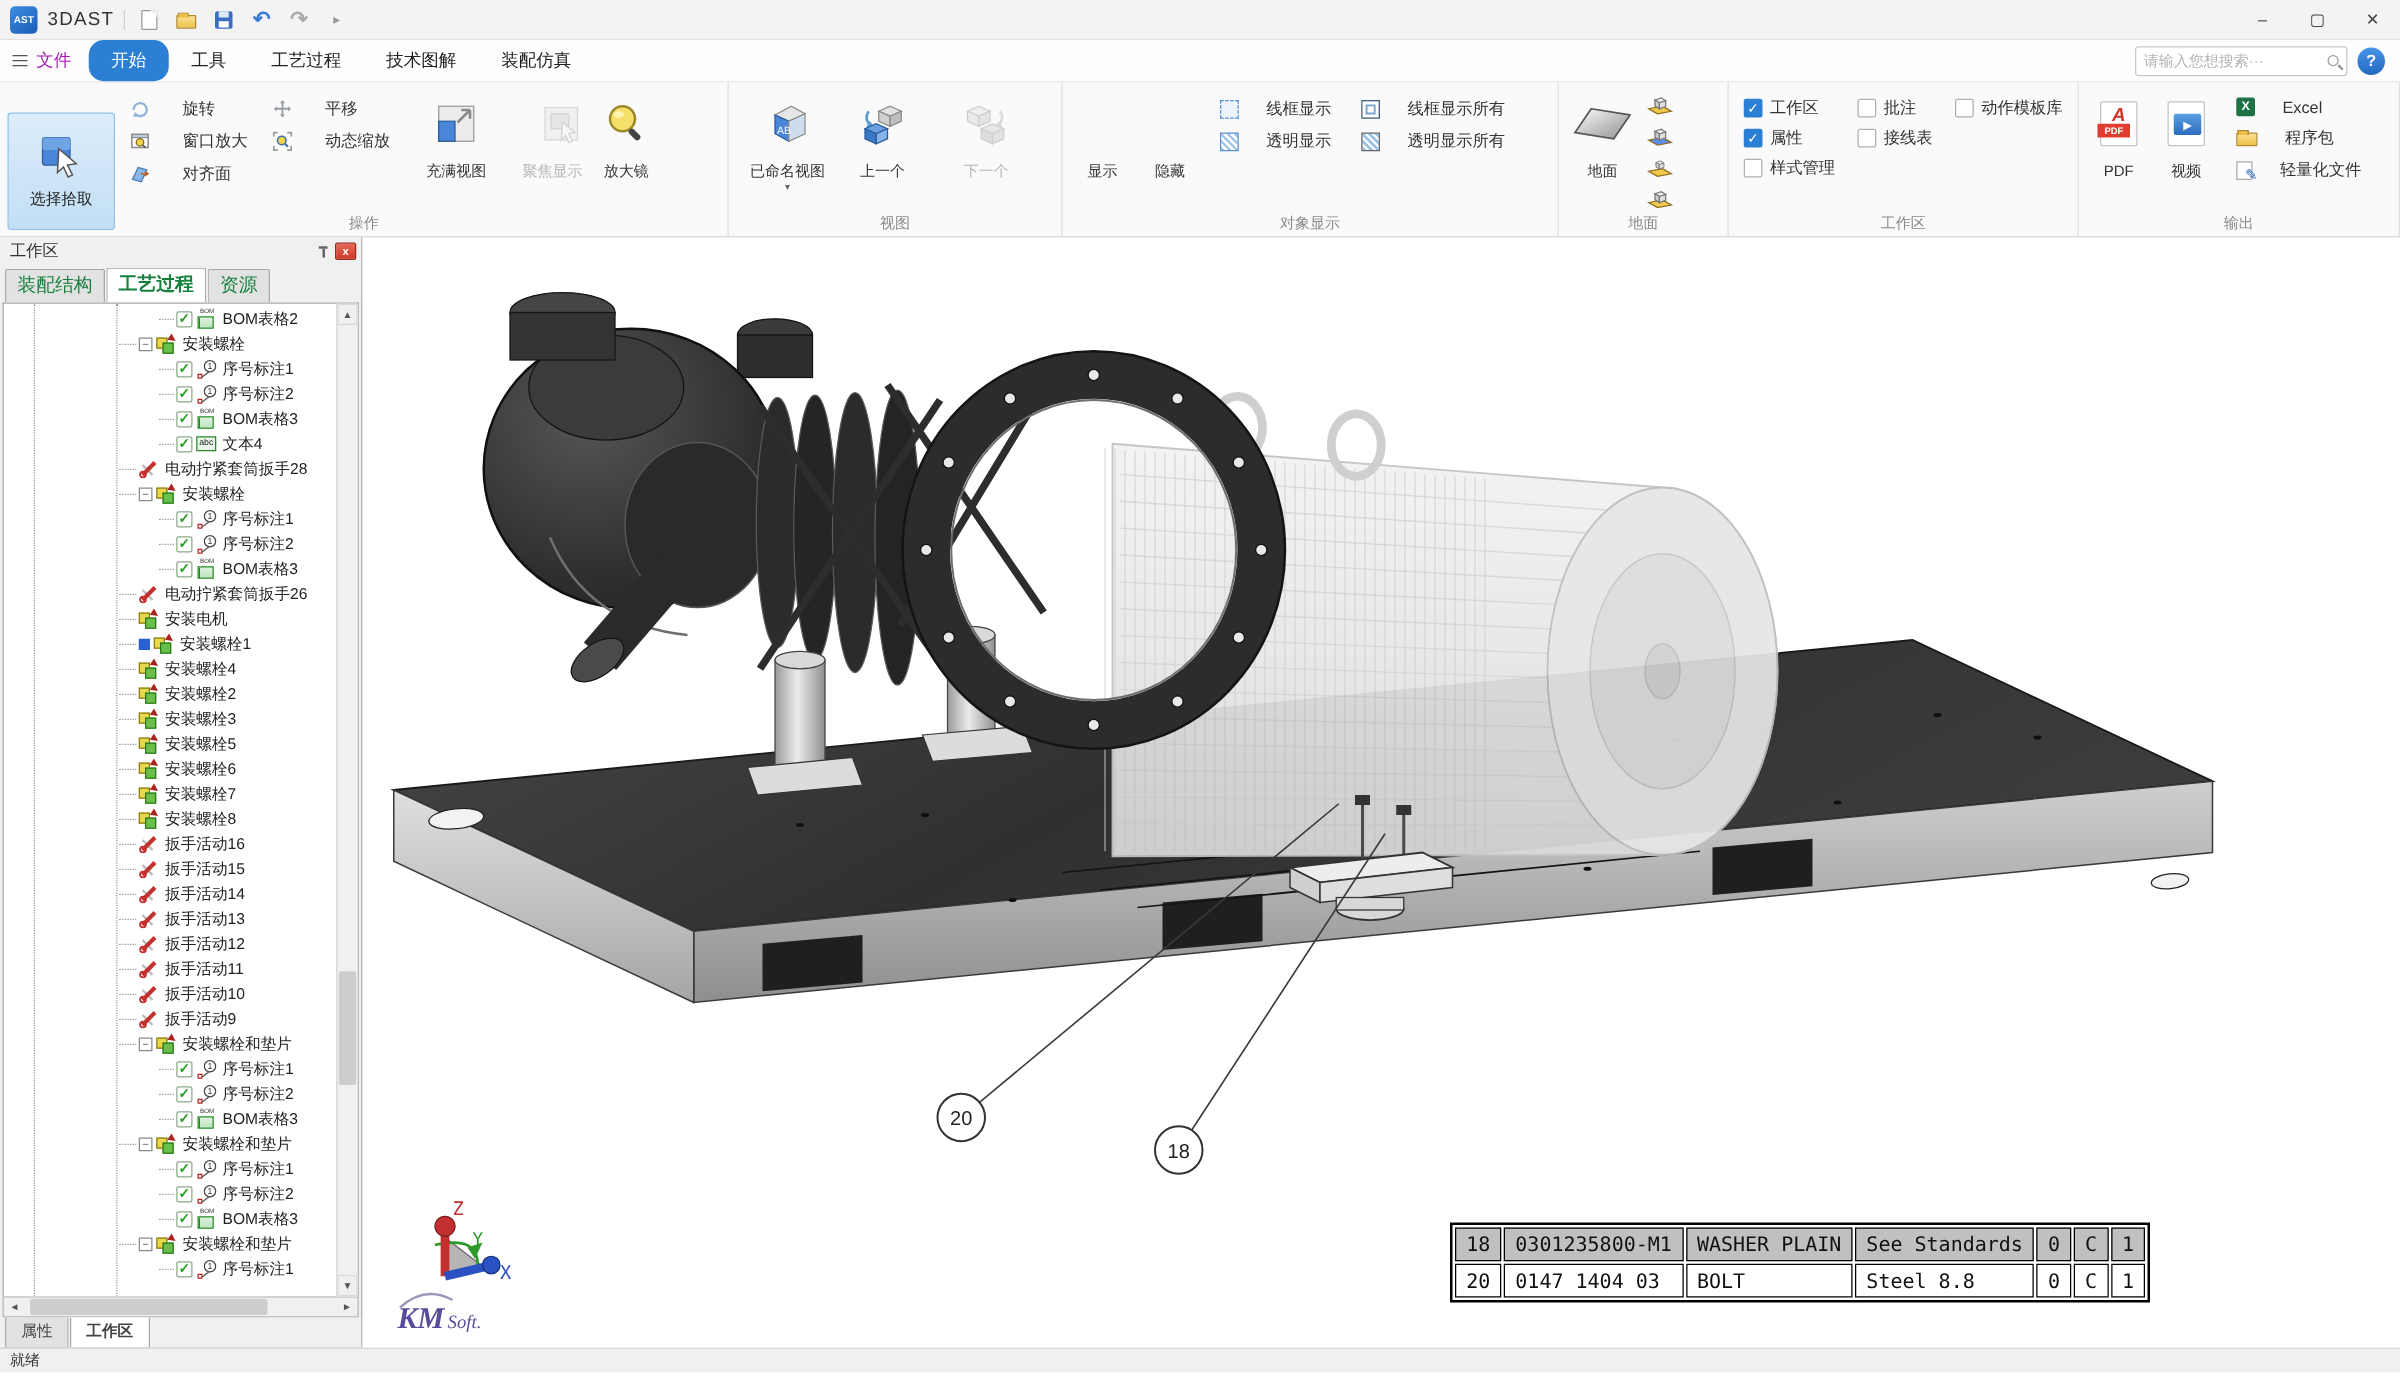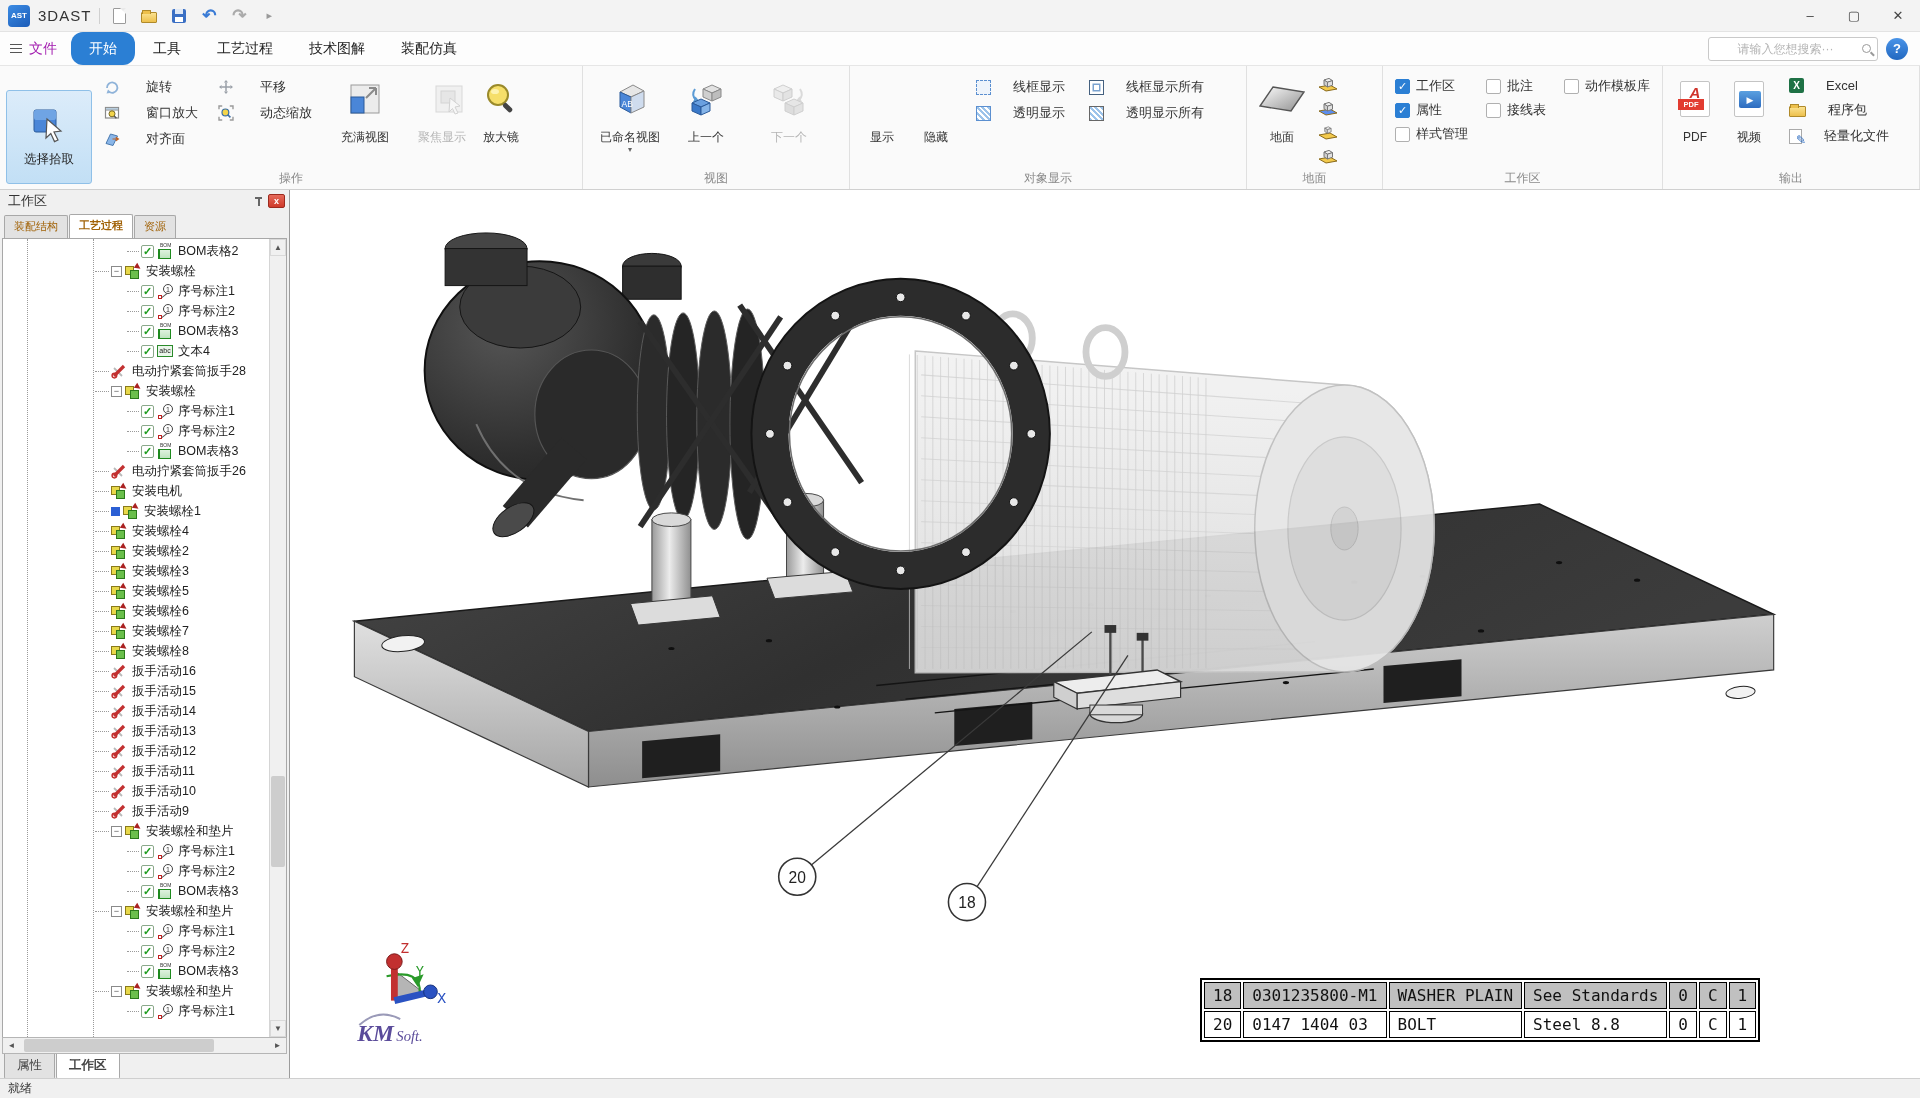--- a/index.html
+++ b/index.html
@@ -29,21 +29,21 @@
 
   
   .menubar { height:34px; background:#fdfdfd; display:flex; align-items:center; border-bottom:1px solid #e6e6e6; position:relative; }
   .file-btn { display:flex; align-items:center; gap:7px; padding:0 14px 0 10px; font-size:14px; color:#a21caf; height:100%; }
   .burger { display:inline-block; width:12px; }
   .burger span { display:block; height:1.5px; background:#555; margin:2.5px 0; }
   .mtab { padding:0 18px; height:100%; display:flex; align-items:center; font-size:14px; color:#222;border-radius:12px; }
   .mtab.active { background:#2b7fd4; color:#fff; }
   .menu-right { margin-left:auto; display:flex; align-items:center; gap:8px; padding-right:12px; }
   .searchbox { width:170px; height:24px; border:1px solid #c9c9c9; border-radius:3px; background:#fff; display:flex; align-items:center; padding:0 6px; gap:6px; }
-  .searchbox input { border:none; outline:none; flex:1; font-size:12px; color:#3b82f6; font-family:"Liberation Sans",sans-serif; min-width:0;text-align:center; }
+  .searchbox input { border:none; outline:none; flex:1; font-size:12px; color:#3b82f6; font-family:"Liberation Sans",sans-serif; min-width:0; }
   .searchbox input::placeholder { color:#b5b5b5; }
   .mag { width:9px; height:9px; border:1.6px solid #9a9a9a; border-radius:50%; position:relative; flex:none; }
   .mag::after { content:""; position:absolute; width:5px; height:1.6px; background:#9a9a9a; transform:rotate(45deg); left:7px; top:8px; }
   .help-btn { width:22px; height:22px; border-radius:50%; background:linear-gradient(#4a94e8,#2268c0); color:#fff; font-weight:bold; font-size:13px; display:flex; align-items:center; justify-content:center; }
 
   
   .ribbon { height:124px; background:#fafafa; display:flex; border-bottom:1px solid #d0d0d0; }
   .rgroup { position:relative; border-right:1px solid #e0e0e0; padding:4px 6px 22px 6px; display:flex; align-items:flex-start; gap:2px; }
   .rgroup-label { position:absolute; bottom:2px; left:0; right:0; text-align:center; font-size:12px; color:#8a8a8a; }
   .bb { width:66px; height:94px; display:flex; flex-direction:column; align-items:center; justify-content:flex-start; padding-top:6px; border-radius:3px; font-size:12px; color:#333; text-align:center; }
@@ -87,21 +87,21 @@
 
   
   .panel { width:290px; background:#f0f0f0; border-right:1px solid #9c9c9c; display:flex; flex-direction:column; }
   .panel-title { height:22px; display:flex; align-items:center; padding:0 4px 0 8px; font-size:13px; color:#333; background:#f0f0f0; }
   .panel-title-btns { margin-left:auto; display:flex; align-items:center; gap:4px; }
   .pin { width:11px; height:13px; position:relative; }
   .pin::before { content:""; position:absolute; top:2px; left:2px; width:7px; height:2px; background:#666; }
   .pin::after { content:""; position:absolute; top:4px; left:5px; width:2px; height:7px; background:#666; }
   .panel-close { width:17px; height:14px; background:linear-gradient(#e66a5a,#cf3a2a); border:1px solid #9c2a1e; border-radius:2px; color:#fff; font-size:9px; line-height:12px; text-align:center; font-weight:bold; }
   .panel-tabs { display:flex; align-items:flex-end; padding:2px 4px 0 4px; background:#f0f0f0; }
-  .ptab { padding:3px 9px 4px; font-size:11px; color:#a16207; background:#e2e2e2; border:1px solid #a8a8a8; border-bottom:none; border-radius:2px 2px 0 0; margin-right:1px; }
+  .ptab { padding:3px 9px 4px; font-size:15px; color:#15803d; background:#e2e2e2; border:1px solid #a8a8a8; border-bottom:none; border-radius:2px 2px 0 0; margin-right:1px; }
   .ptab.active { background:#fff; font-weight:bold; padding-bottom:5px; }
   .tree-wrap { flex:1; display:flex; min-height:0; border:1px solid #a8a8a8; border-bottom:none; margin:0 2px; background:#fff; position:relative; }
   .tree { flex:1; overflow:hidden; position:relative; padding-top:2px; }
   .trunk { position:absolute; top:0; bottom:0; border-left:1px dotted #9a9a9a; }
   .trow { height:20px; display:flex; align-items:center; font-size:12.5px; color:#222; white-space:nowrap; position:relative; }
   .trow .stub { border-top:1px dotted #9a9a9a; height:1px; margin-right:2px; }
   .trow.lvl1 { padding-left:92px; } .trow.lvl1 .stub { width:14px; }
   .trow.lvl2 { padding-left:124px; } .trow.lvl2 .stub { width:12px; }
   .expander { width:11px; height:11px; border:1px solid #8a8a8a; background:#fff; font-size:9px; line-height:9px; text-align:center; color:#555; margin-right:3px; flex:none; }
   .tree-check { width:13px; height:13px; border:1px solid #8aa88a; background:#fff; border-radius:2px; color:#1f9d1f; font-size:11px; font-weight:bold; line-height:11px; text-align:center; margin-right:3px; flex:none; }
@@ -128,21 +128,21 @@
   .vscroll .sthumb { position:absolute; left:1px; right:1px; top:68%; height:12%; background:#cdcdcd; border-radius:2px; }
   .hscroll { height:17px; margin:0 2px; background:#f0f0f0; border:1px solid #b5b5b5; display:flex; align-items:center; }
   .hscroll .sarr { width:17px; height:100%; font-size:8px; color:#555; display:flex; align-items:center; justify-content:center; }
   .hscroll .htrack { flex:1; position:relative; height:100%; }
   .hscroll .hthumb { position:absolute; top:1px; bottom:1px; left:4px; width:190px; background:#cdcdcd; border-radius:2px; }
   .panel-bottom-tabs { height:24px; display:flex; align-items:flex-start; padding:0 4px; gap:1px; background:#f0f0f0; }
   .pbtab { padding:3px 12px 4px; font-size:12.5px; color:#444; background:#e2e2e2; border:1px solid #a8a8a8; border-top:none; border-radius:0 0 2px 2px; }
   .pbtab.active { background:#fff; font-weight:bold; }
 
   
-  .viewport { flex:1; position:relative; background:#fff; overflow:hidden;margin-left:40px; }
+  .viewport { flex:1; position:relative; background:#fff; overflow:hidden; }
   .scene { position:absolute; inset:0; }
 
   .bom { position:absolute; left:870px; top:788px; border-collapse:collapse; font-family:"DejaVu Sans Mono",monospace; font-size:16px; color:#111; background:#fff; }
   .bom th, .bom td { border:1px solid #000; padding:2px 8px; text-align:left; font-weight:normal; white-space:nowrap; }
   .bom table { border:2px solid #000; }
   .bom tr.hl td { background:#c0c0c0; }
   .bom th { height:26px; } .bom td { height:27px; }
 
   
   .statusbar { height:20px; background:#f0f0f0; border-top:1px solid #cfcfcf; display:flex; align-items:center; padding-left:8px; font-size:12px; color:#333; }

